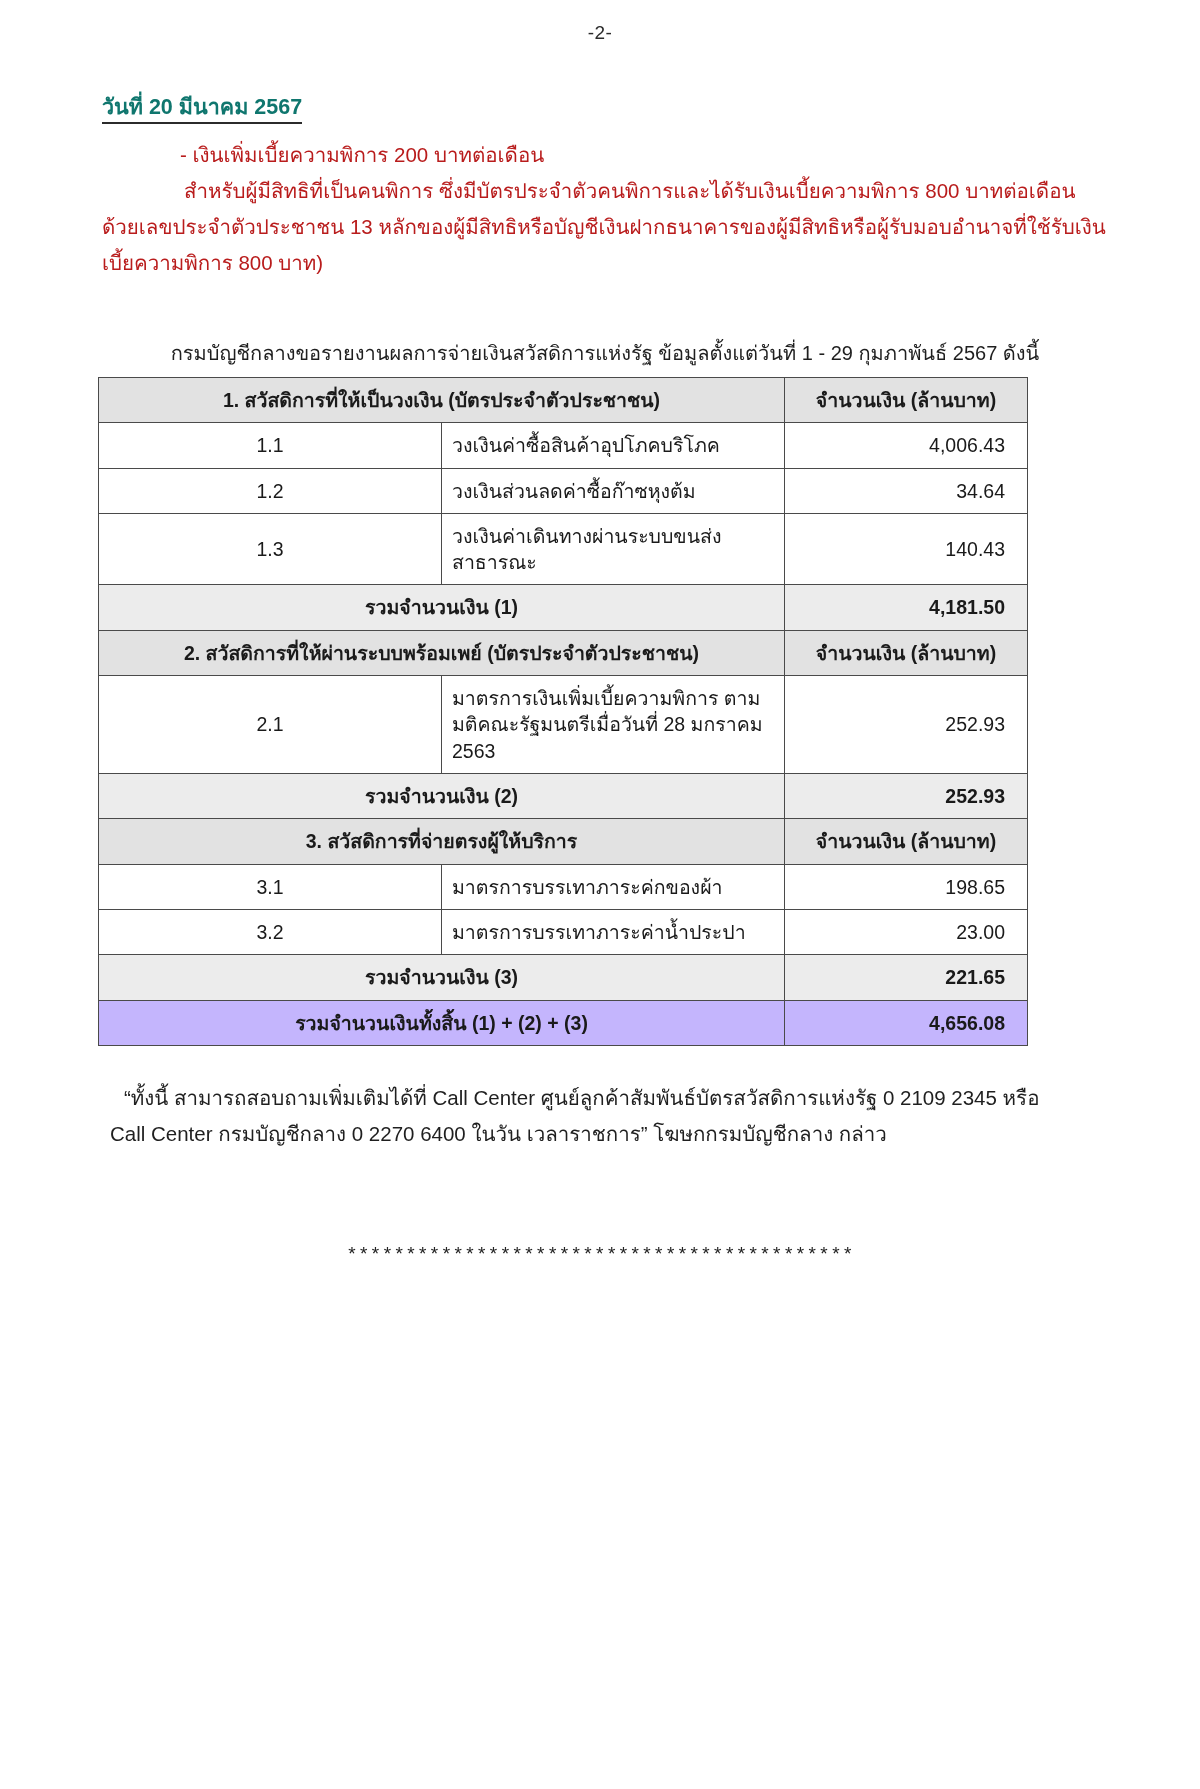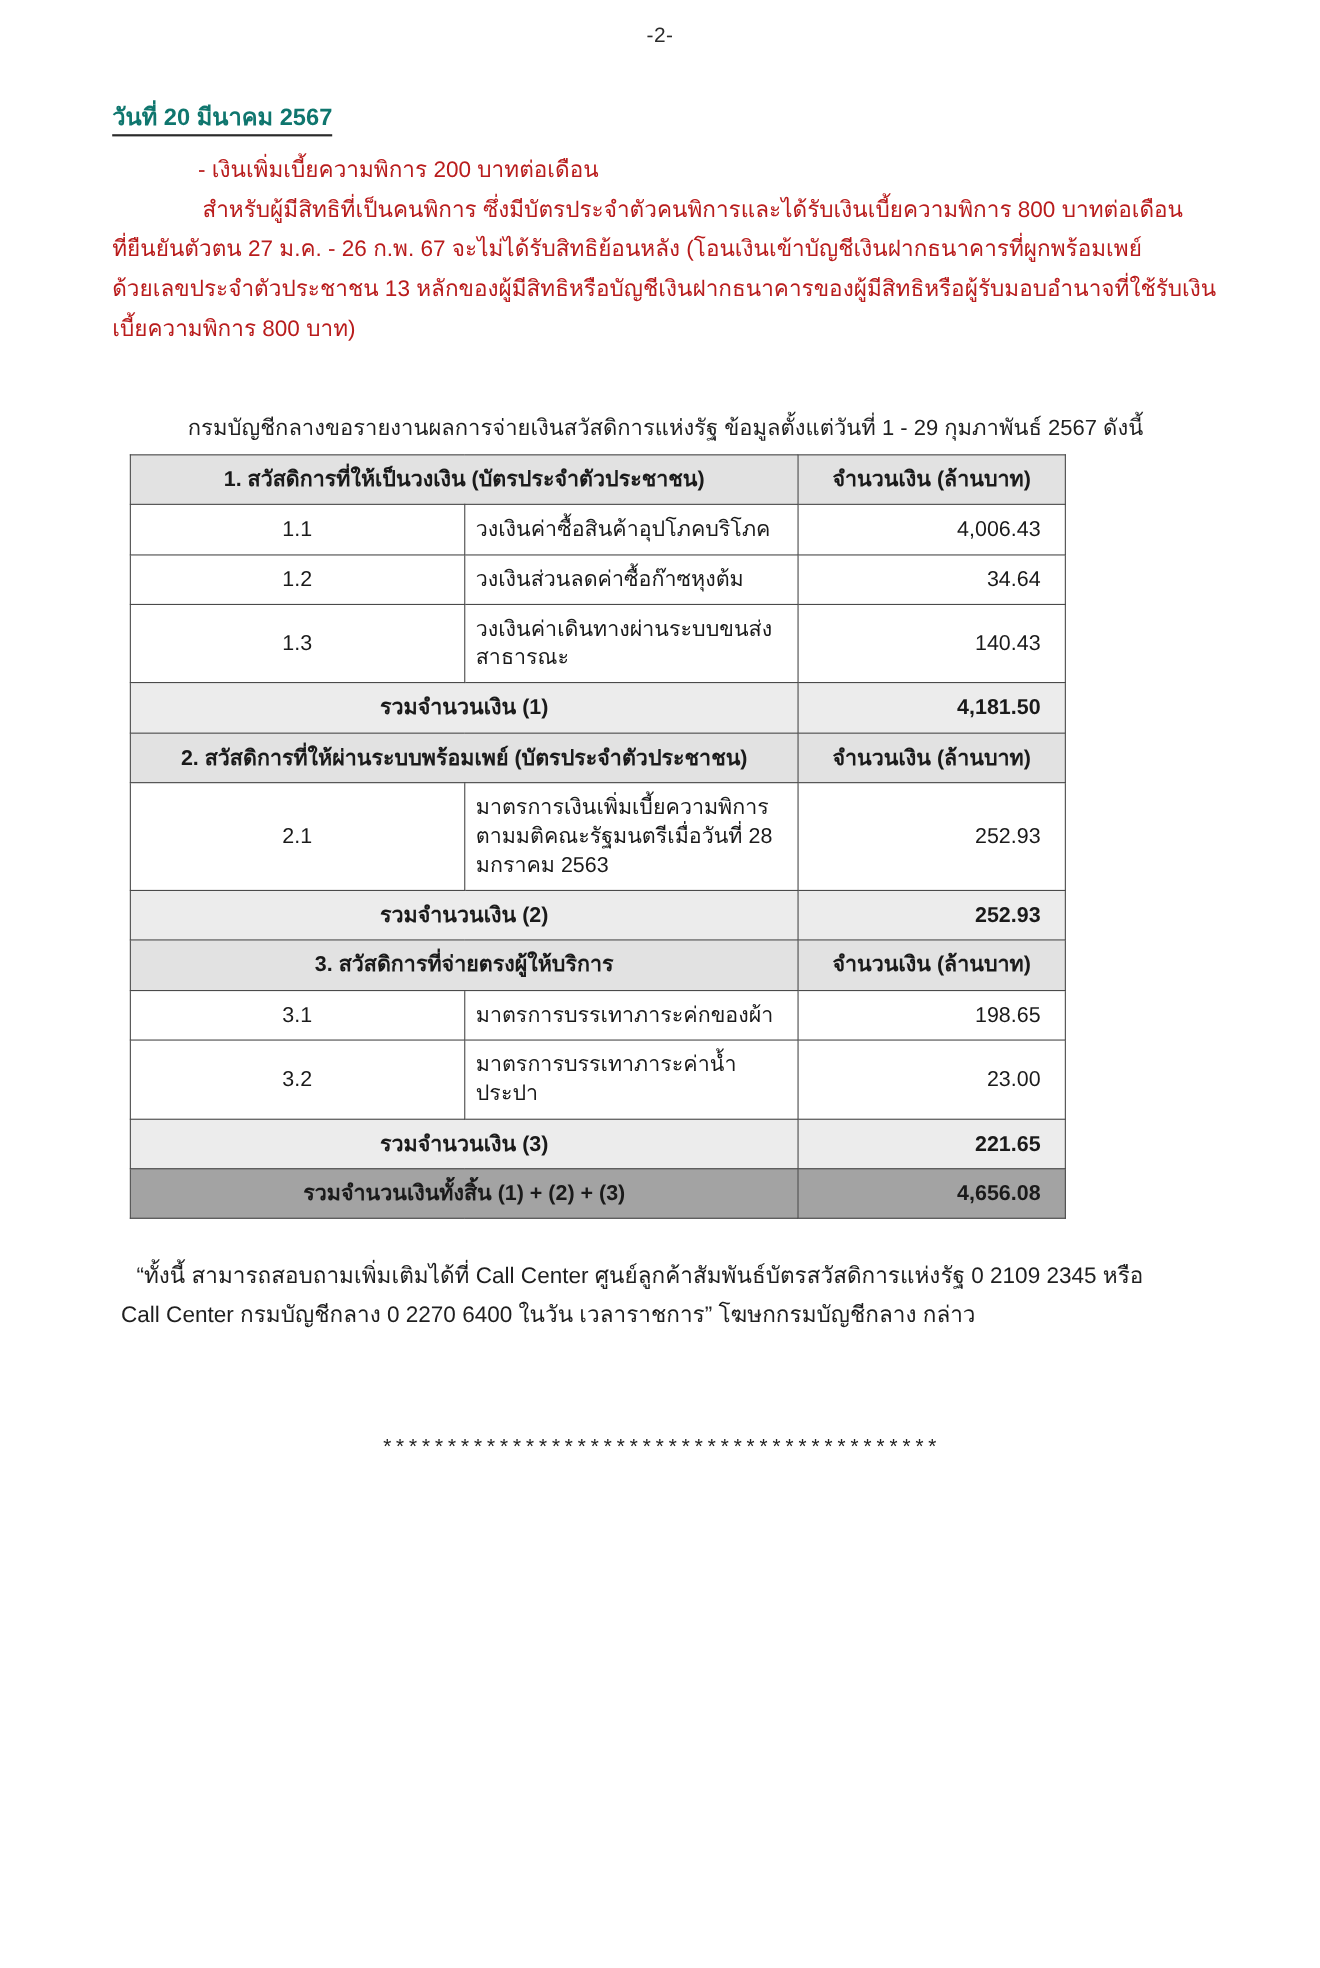--- a/index.html
+++ b/index.html
@@ -60,22 +60,22 @@
     margin-top: 57px;
     margin-left: 32px;
     margin-right: 22px;
     font-size: 20px;
     line-height: 30px;
     text-align: center;
     color: #1f1f1f;
   }
   table.report {
     margin-top: 9px;
-    margin-left: 48px;
-    width: 851px;
+    margin-left: 28px;
+    width: 930px;
     border-collapse: collapse;
     table-layout: fixed;
     font-size: 19.5px;
     color: #1a1a1a;
   }
   table.report td {
     border: 1.5px solid #4a4a4a;
     padding: 9px 10px;
     vertical-align: middle;
     line-height: 1.35;
@@ -95,21 +95,21 @@
     background: #ececec;
     font-weight: bold;
     text-align: center;
   }
   .sum-row td.col-amt {
     text-align: right;
     padding-right: 22px !important;
     padding-left: 44px;
   }
   .grand-row td {
-    background: #a3a3a3;
+    background: #c4b5fd;
     font-weight: bold;
     text-align: center;
   }
   .grand-row td.col-amt {
     text-align: right;
     padding-right: 22px !important;
   }
   .row-label { text-align: left; }
   .footer-note {
     margin-top: 34px;
@@ -136,21 +136,20 @@
 
   <div class="page-number">-2-</div>
 
   <div>
     <div class="date-heading">วันที่ 20 มีนาคม 2567</div>
   </div>
 
   <div class="body-block">
     <div class="line-dash">- เงินเพิ่มเบี้ยความพิการ 200 บาทต่อเดือน</div>
     <div class="para-just" style="text-indent:82px;">สำหรับผู้มีสิทธิที่เป็นคนพิการ ซึ่งมีบัตรประจำตัวคนพิการและได้รับเงินเบี้ยความพิการ 800 บาทต่อเดือน</div>
-    <div class="para-just">ที่ยืนยันตัวตน 27 ม.ค. - 26 ก.พ. 67 จะไม่ได้รับสิทธิย้อนหลัง (โอนเงินเข้าบัญชีเงินฝากธนาคารที่ผูกพร้อมเพย์</div>
     <div class="para-just">ด้วยเลขประจำตัวประชาชน 13 หลักของผู้มีสิทธิหรือบัญชีเงินฝากธนาคารของผู้มีสิทธิหรือผู้รับมอบอำนาจที่ใช้รับเงิน</div>
     <div>เบี้ยความพิการ 800 บาท)</div>
   </div>
 
   <div class="intro-line">กรมบัญชีกลางขอรายงานผลการจ่ายเงินสวัสดิการแห่งรัฐ ข้อมูลตั้งแต่วันที่ 1 - 29 กุมภาพันธ์ 2567 ดังนี้</div>
 
   <table class="report">
     <tbody>
       <tr class="section-head">
         <td colspan="2">1. สวัสดิการที่ให้เป็นวงเงิน (บัตรประจำตัวประชาชน)</td>

